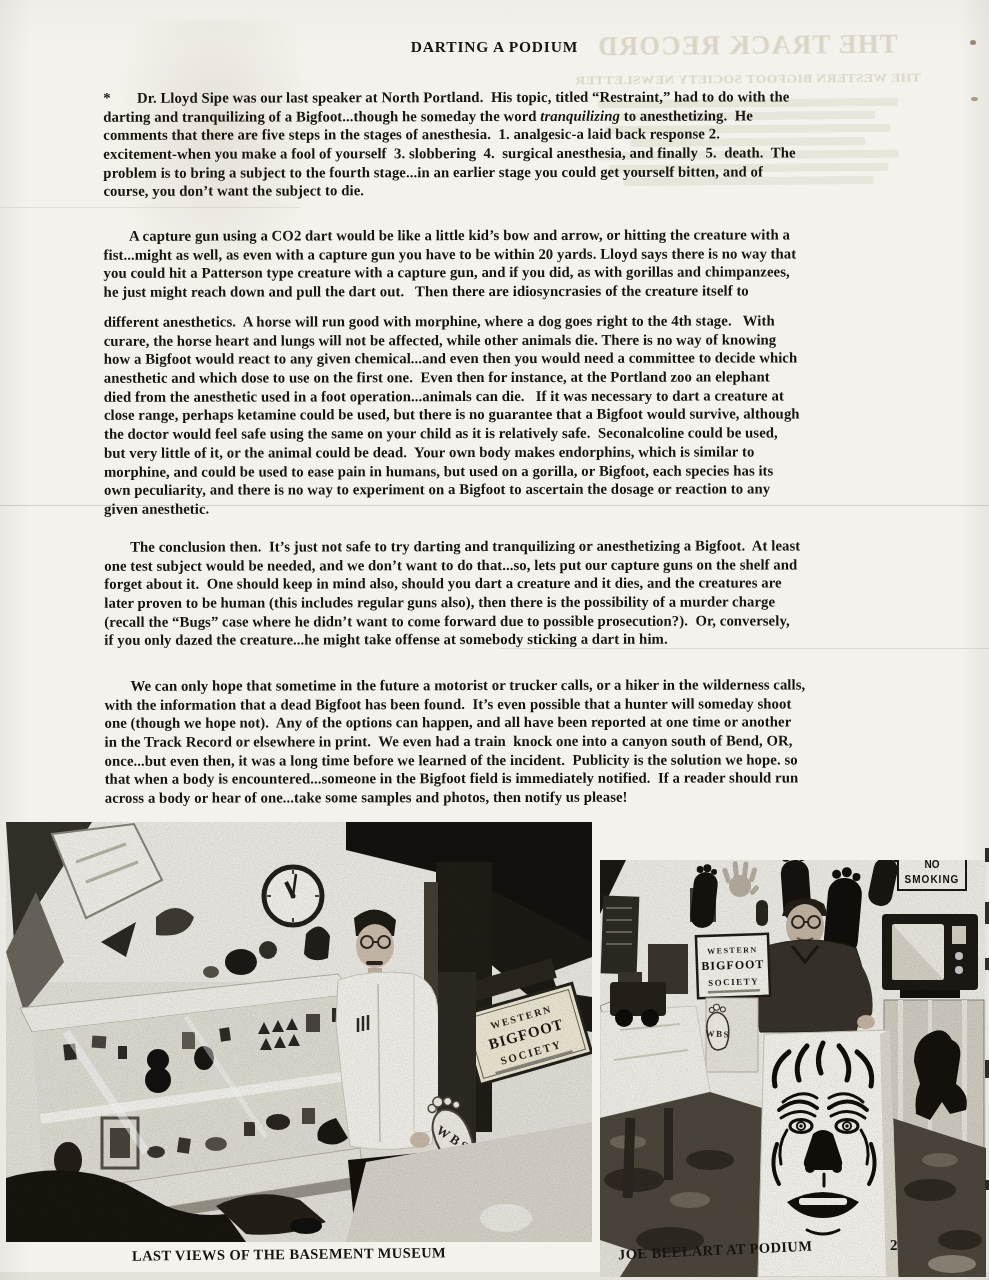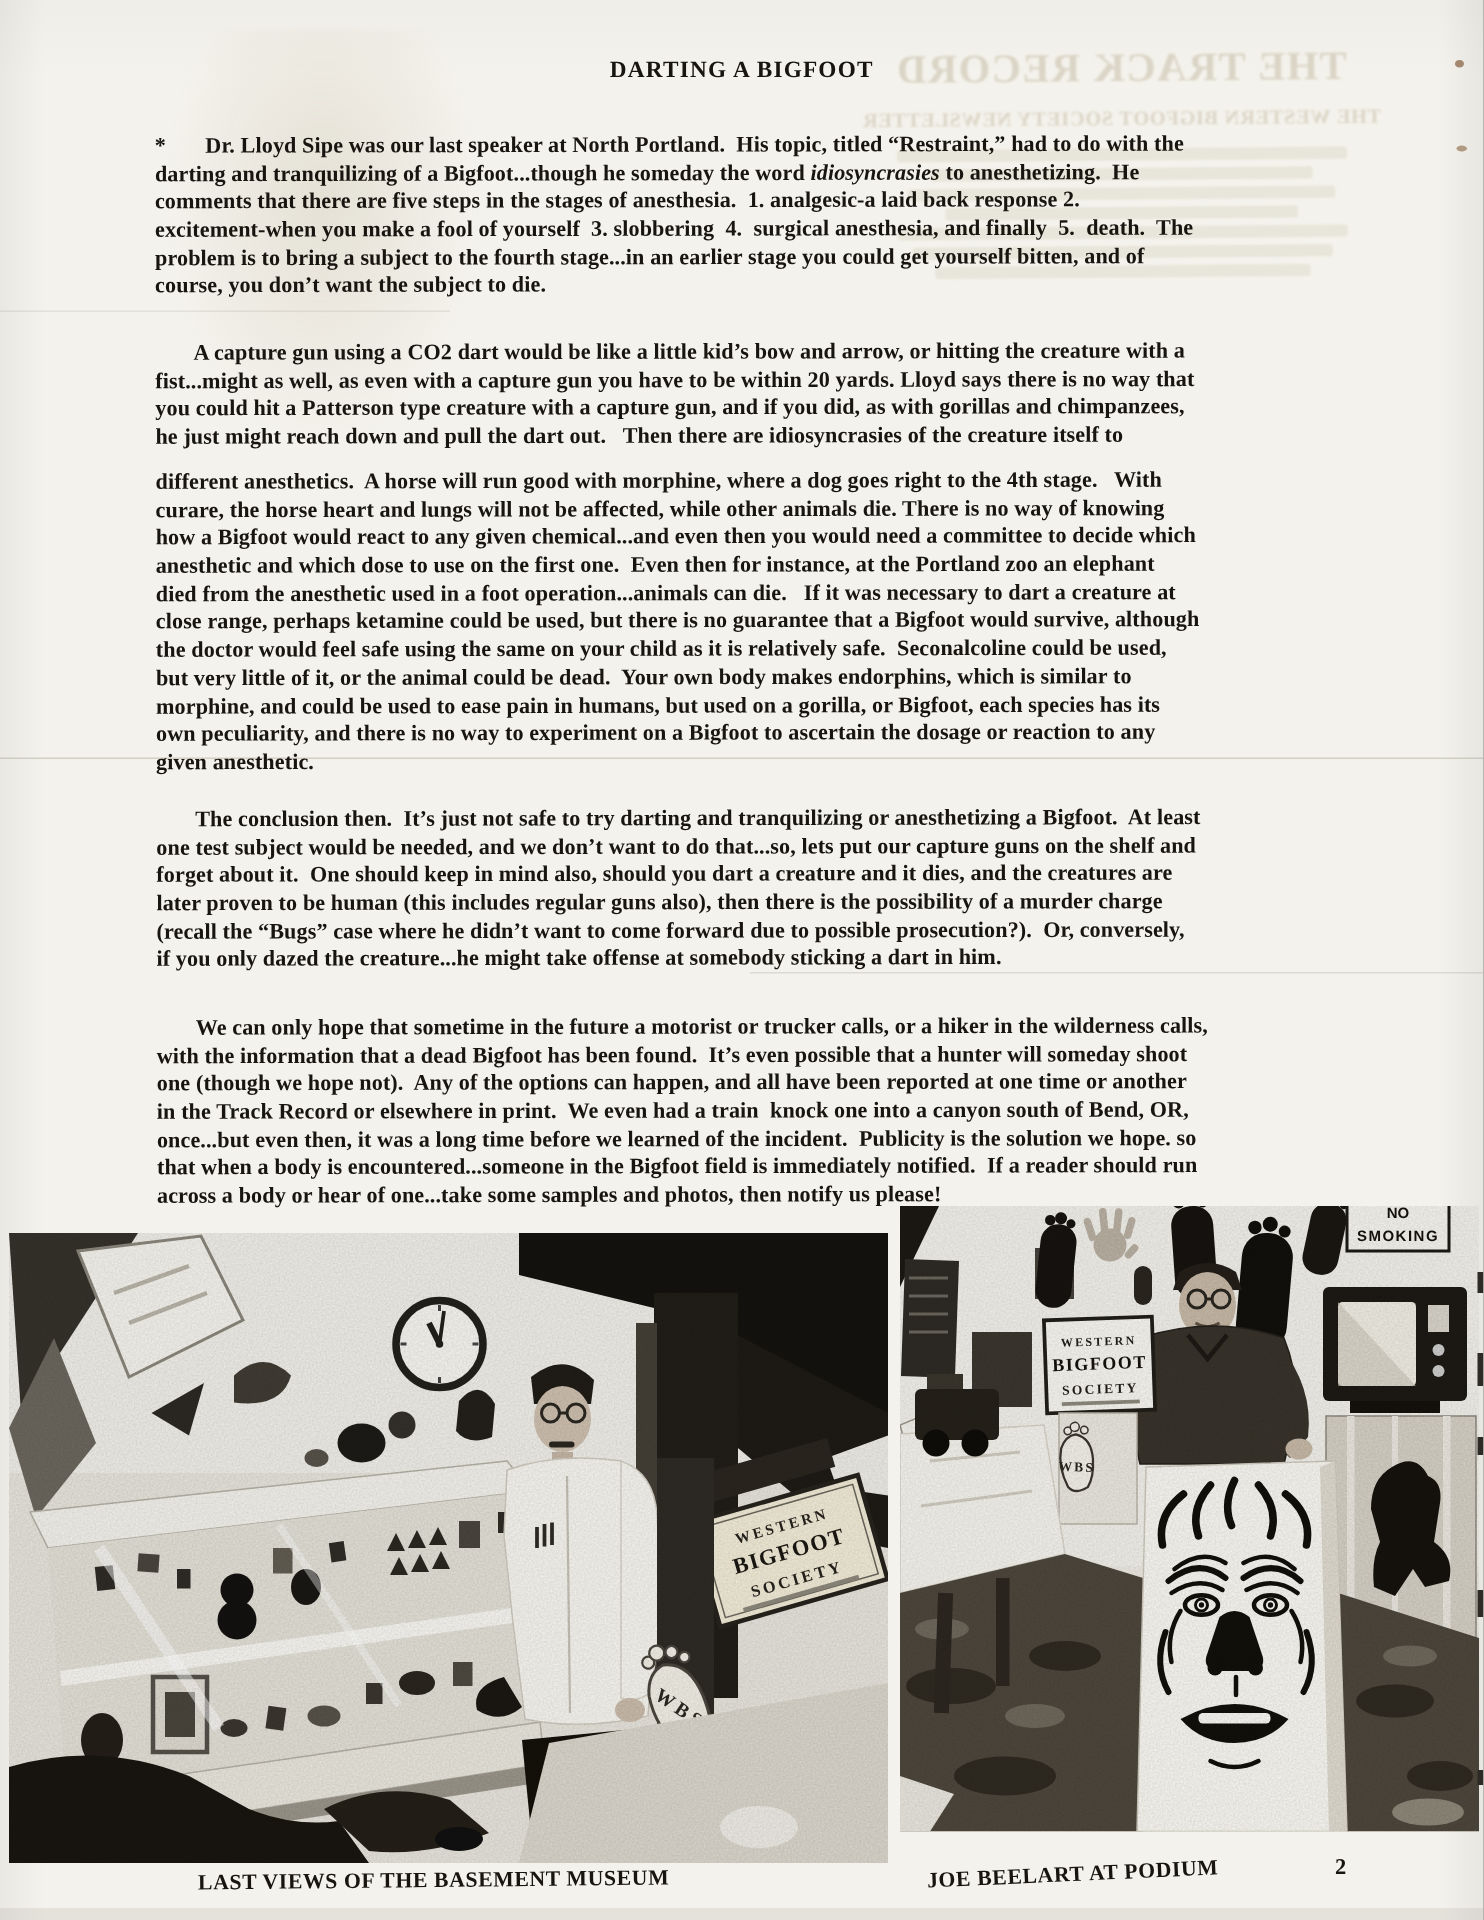--- a/index.html
+++ b/index.html
@@ -51,21 +51,21 @@
   .crease.c1{ left:0; top:207px; width:300px; opacity:.5;}
   .crease.c2{ left:0; top:505px; width:989px; }
   .crease.c3{ left:500px; top:648px; width:489px; opacity:.7;}
   .speck{ position:absolute; border-radius:50%; z-index:2;}
   .speck.s1{ left:970px; top:40px; width:6px; height:5px; background:#a3876e;}
   .speck.s2{ left:971px; top:97px; width:7px; height:4px; background:#b09a82;}
 
   .photo{ position:absolute; z-index:3; }
   .photo svg{ display:block; }
   .photo-left{ left:6px; top:822px; width:586px; height:420px; }
-  .photo-right{ left:600px; top:804px; width:386px; height:417px; }
+  .photo-right{ left:600px; top:860px; width:386px; height:417px; }
 
   .caption{ position:absolute; font-weight:700; z-index:3; letter-spacing:0.4px; }
   .caption-left{ left:132px; top:1246px; font-size:14.5px; transform:rotate(-0.6deg); }
   .caption-right{ left:618px; top:1242px; font-size:14.5px; transform:rotate(-2.6deg); }
   .page-number{ position:absolute; left:890px; top:1237px; font-weight:700; font-size:15px; z-index:3;}
 
   .edge-mark{ position:absolute; left:985px; width:4px; background:#2e2b26; z-index:3;}
   .em1{ top:848px; height:14px; } .em2{ top:902px; height:22px; }
   .em3{ top:958px; height:12px; } .em4{ top:1060px; height:18px; }
   .em5{ top:1180px; height:10px; }
@@ -91,26 +91,26 @@
         <div class="gs7"></div>
     </div>
   </div>
 
   <div class="crease c1"></div>
   <div class="crease c2"></div>
   <div class="crease c3"></div>
   <div class="speck s1"></div>
   <div class="speck s2"></div>
 
-  <div class="title">DARTING A BIGFOOT</div>
+  <div class="title">DARTING A PODIUM</div>
 
   <div class="article" id="article">
       <div class="para p0">
         <div class="line">*       Dr. Lloyd Sipe was our last speaker at North Portland.  His topic, titled “Restraint,” had to do with the</div>
-        <div class="line"><span>darting and tranquilizing of a Bigfoot...though he someday the word </span><span class="it">idiosyncrasies</span><span> to anesthetizing.  He</span></div>
+        <div class="line"><span>darting and tranquilizing of a Bigfoot...though he someday the word </span><span class="it">tranquilizing</span><span> to anesthetizing.  He</span></div>
         <div class="line">comments that there are five steps in the stages of anesthesia.  1. analgesic-a laid back response 2.</div>
         <div class="line">excitement-when you make a fool of yourself  3. slobbering  4.  surgical anesthesia, and finally  5.  death.  The</div>
         <div class="line">problem is to bring a subject to the fourth stage...in an earlier stage you could get yourself bitten, and of</div>
         <div class="line">course, you don’t want the subject to die.</div>
       </div>
       <div class="para p1">
         <div class="line">       A capture gun using a CO2 dart would be like a little kid’s bow and arrow, or hitting the creature with a</div>
         <div class="line">fist...might as well, as even with a capture gun you have to be within 20 yards. Lloyd says there is no way that</div>
         <div class="line">you could hit a Patterson type creature with a capture gun, and if you did, as with gorillas and chimpanzees,</div>
         <div class="line">he just might reach down and pull the dart out.   Then there are idiosyncrasies of the creature itself to</div>

